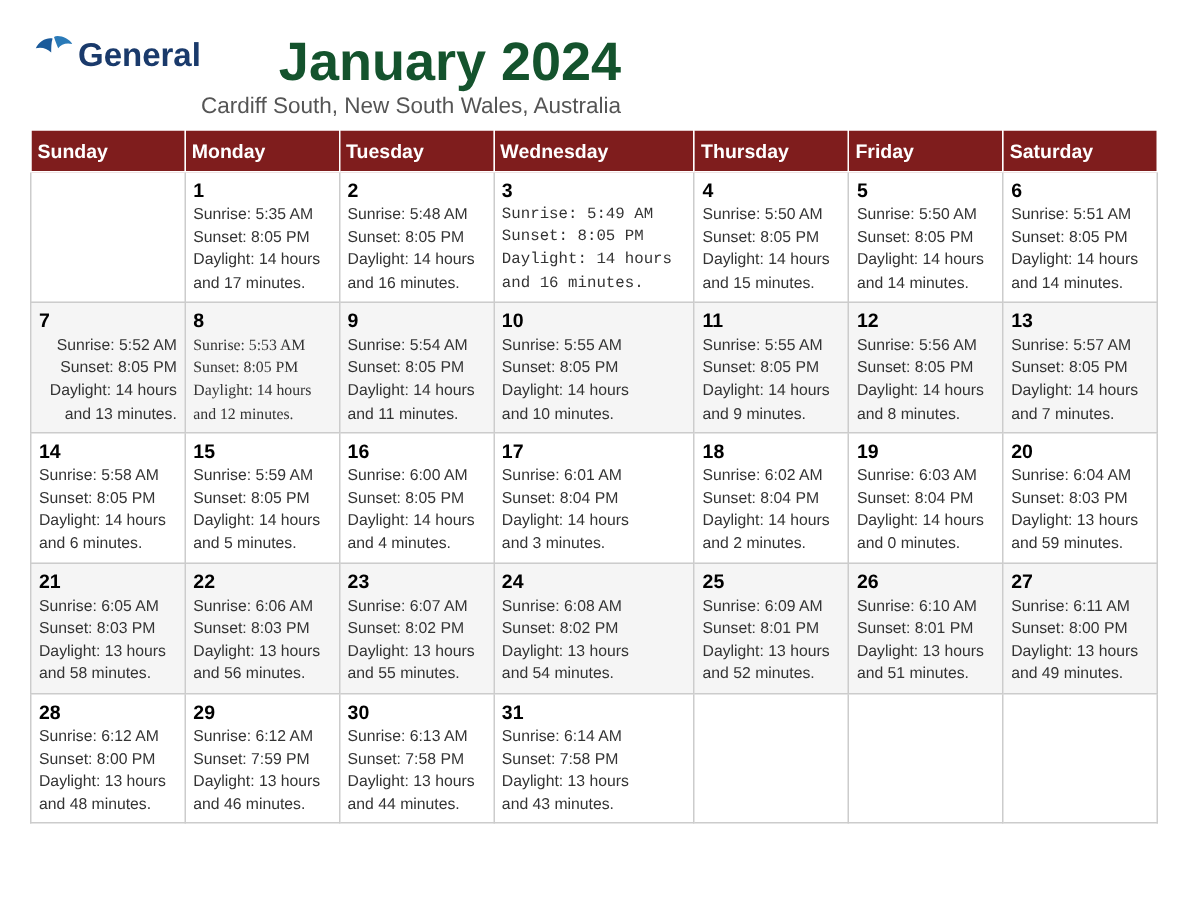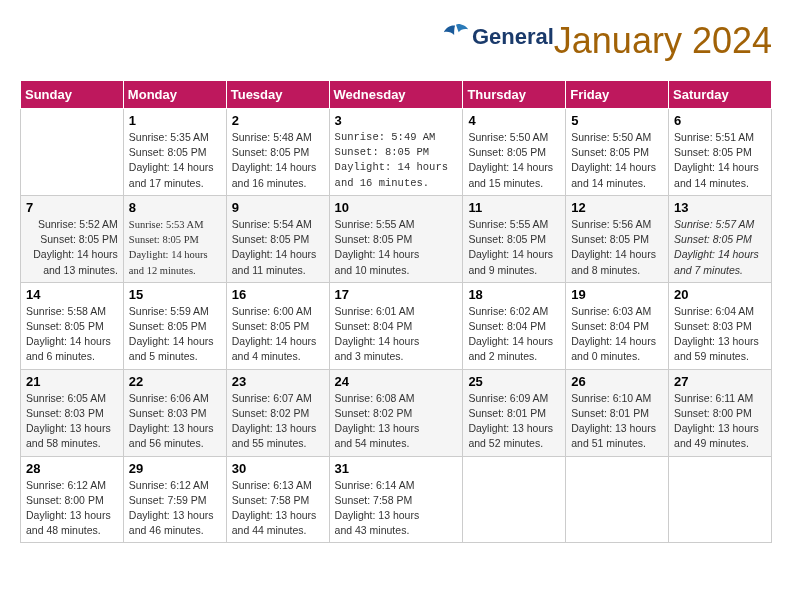--- a/index.html
+++ b/index.html
@@ -5,23 +5,23 @@
     * { box-sizing: border-box; margin: 0; padding: 0; }
     body {
       font-family: Arial, sans-serif;
       background: #fff;
       width: 792px;
       min-height: 612px;
       padding: 20px;
     }
     .header {
       display: flex;
-      justify-content: flex-end;
+      justify-content: flex-start;
       align-items: flex-start;
-      margin-bottom: 18px;
+      margin-bottom: 7px;
     }
     .logo {
       display: flex;
       align-items: center;
       font-size: 22px;
       font-weight: bold;
       color: #1a3a6b;
       line-height: 1.1;
     }
     .logo-general { color: #1a3a6b; }
@@ -29,34 +29,34 @@
     .logo-bird {
       width: 28px;
       height: 28px;
       margin-left: 2px;
     }
     .title-block {
       text-align: right;
     }
     .main-title {
       font-size: 36px;
-      font-weight: normal;
-      color: #a16207;
+      font-weight: bold;
+      color: #14532d;
     }
     .subtitle {
       font-size: 15px;
       color: #555;
     }
     table {
       width: 100%;
       border-collapse: collapse;
       font-size: 11px;
     }
     thead tr th {
-      background-color: #be185d;
+      background-color: #7f1d1d;
       color: #fff;
       padding: 6px 4px;
       text-align: left;
       font-size: 13px;
       border: 1px solid #fff;
     }
     tbody tr td {
       border: 1px solid #ccc;
       padding: 4px 5px;
       vertical-align: top;
@@ -88,20 +88,21 @@
         <path d="M15 5 C18 3, 26 6, 28 10 C24 9, 20 10, 18 13 C17 11, 16 8, 15 5Z" fill="#2a7ab8"></path>
         <path d="M14 6 C10 5, 4 8, 2 13 C6 12, 10 13, 13 16 C13 13, 13 9, 14 6Z" fill="#1a5a9a"></path>
       </svg>
     </div>
     <div style="margin-left:2px;">
       <div><span class="logo-general">General</span></div>
     </div>
   </div>
   <div class="title-block">
     <div class="main-title">January 2024</div>
+    <div class="subtitle">Cardiff South, New South Wales, Australia</div>
   </div>
 </div>
 
 <table>
   <thead>
     <tr>
     <th>Sunday</th>
         <th>Monday</th>
         <th>Tuesday</th>
         <th>Wednesday</th>
@@ -194,21 +195,21 @@
         </td>
         <td>
           <span class="day-num">12</span>
           <div class="day-info" style="white-space: pre-line;">Sunrise: 5:56 AM
 Sunset: 8:05 PM
 Daylight: 14 hours
 and 8 minutes.</div>
         </td>
         <td>
           <span class="day-num">13</span>
-          <div class="day-info" style="white-space: pre-line; font-style: italic;">Sunrise: 5:57 AM
+          <div class="day-info" style="white-space: pre-line;">Sunrise: 5:57 AM
 Sunset: 8:05 PM
 Daylight: 14 hours
 and 7 minutes.</div>
         </td>
       </tr>
       <tr>
         <td>
           <span class="day-num">14</span>
           <div class="day-info" style="white-space: pre-line;">Sunrise: 5:58 AM
 Sunset: 8:05 PM

